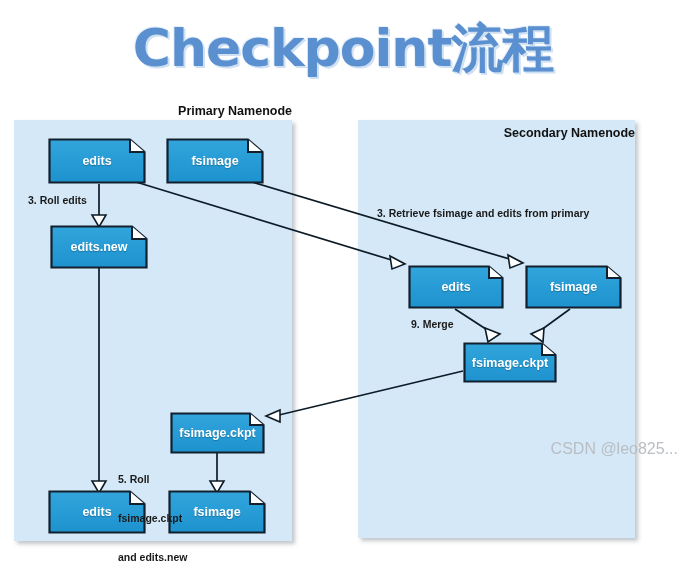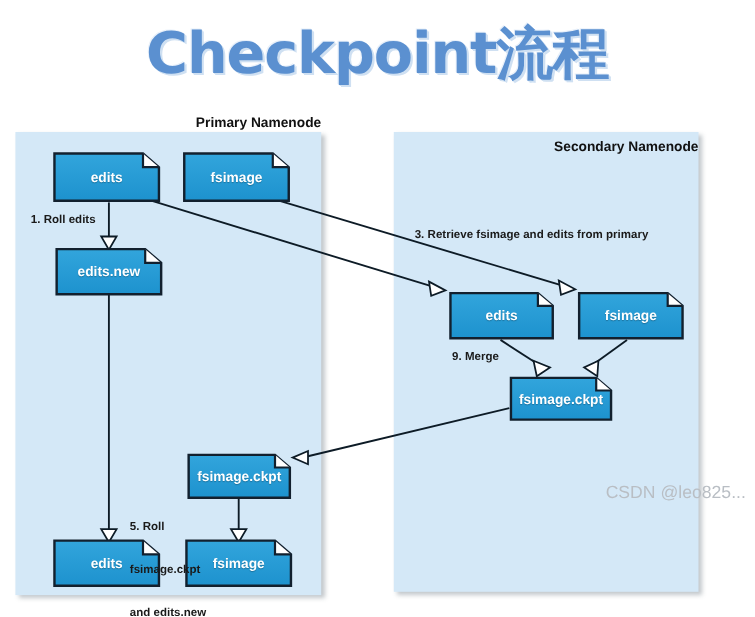--- a/index.html
+++ b/index.html
@@ -238,21 +238,21 @@
   </div>
 
   <div class="filebox" id="s-fsimageckpt" style="left:463px; top:342px; width:94px; height:41px;">
     <svg width="94" height="41" viewBox="0 0 94 41">
       <path d="M1.5,1.5 H79 L92.5,13 V39.5 H1.5 Z" fill="url(#g1)" stroke="#12202e" stroke-width="2.2"></path>
       <path d="M79,1.5 V13 H92.5" fill="#ffffff" stroke="#12202e" stroke-width="2"></path>
     </svg>
     <div class="label">fsimage.ckpt</div>
   </div>
 
-  <div class="steplabel" id="step-1" style="left:28px; top:194px;">1. Roll edits</div>
+  <div class="steplabel" id="step-1" style="left:28px; top:194px;">3. Roll edits</div>
 
   <div class="steplabel" id="step-2" style="left:377px; top:207px;">3. Retrieve fsimage and edits from primary</div>
 
   <div class="steplabel" id="step-3" style="left:411px; top:318px;">9. Merge</div>
 
 
   <div class="steplabel" id="step-5" style="left:118px; top:447px;">
     <div>5. Roll</div>
     <div>fsimage.ckpt</div>
     <div>and edits.new</div>

